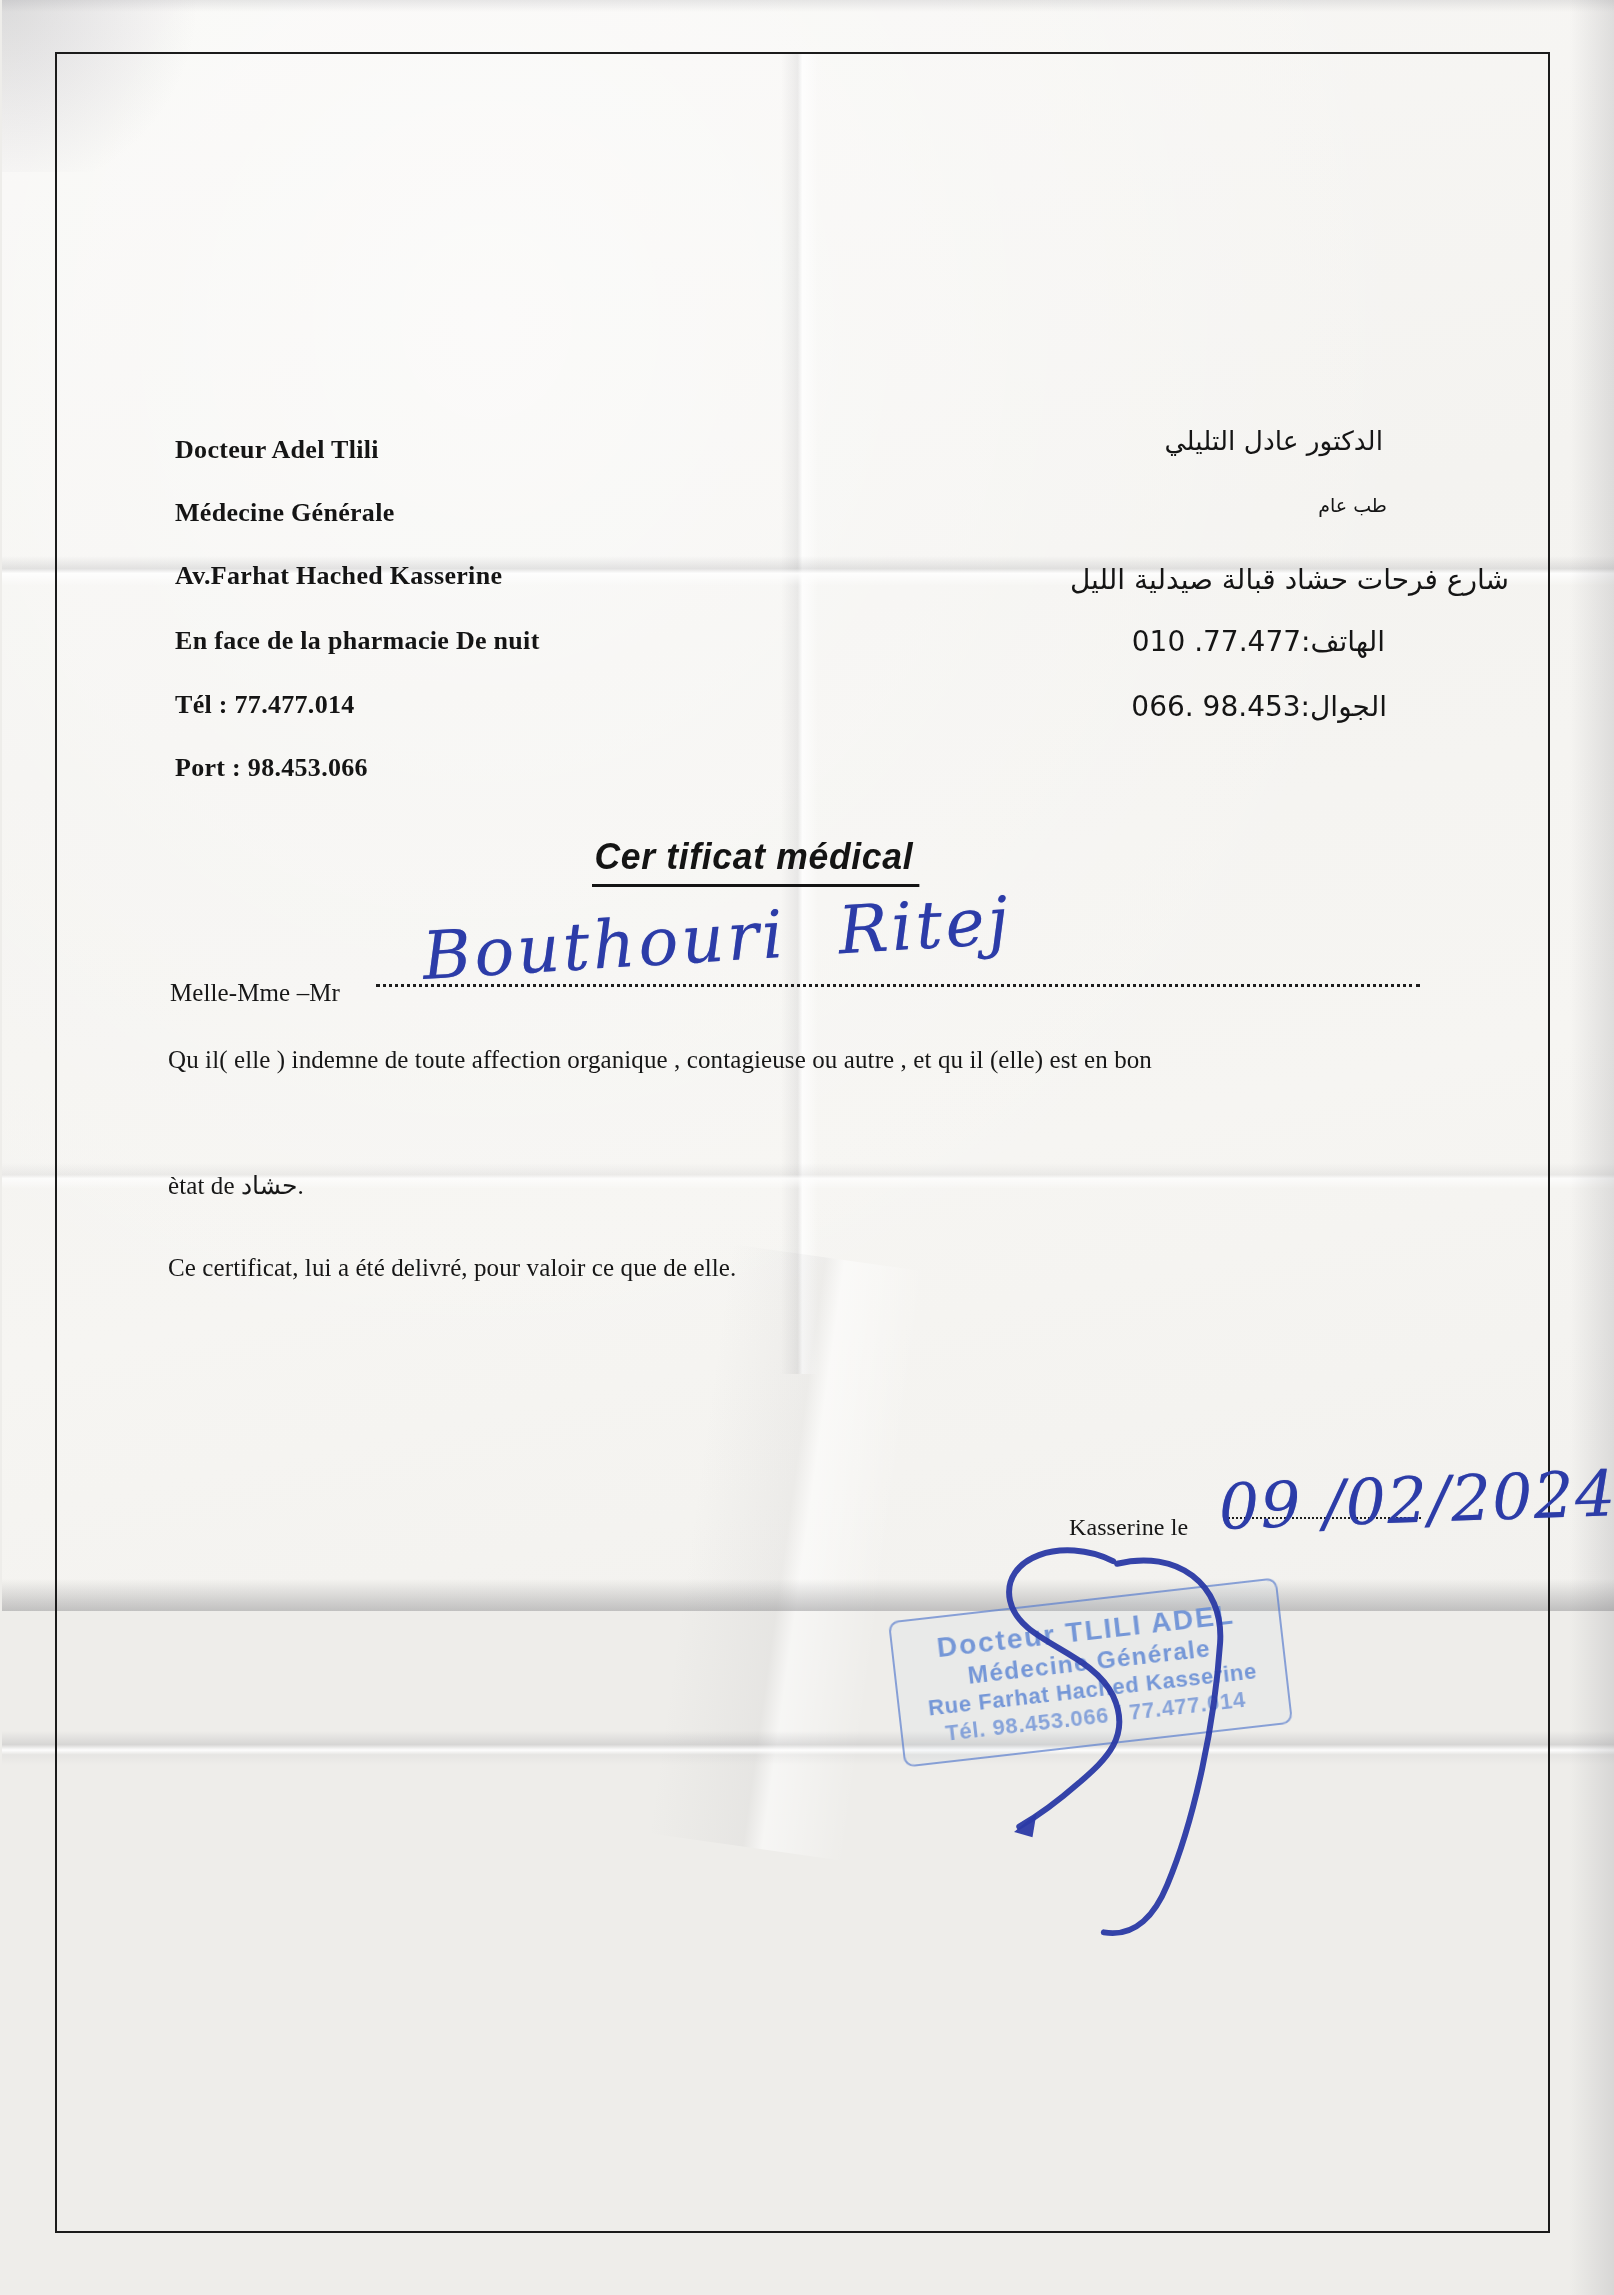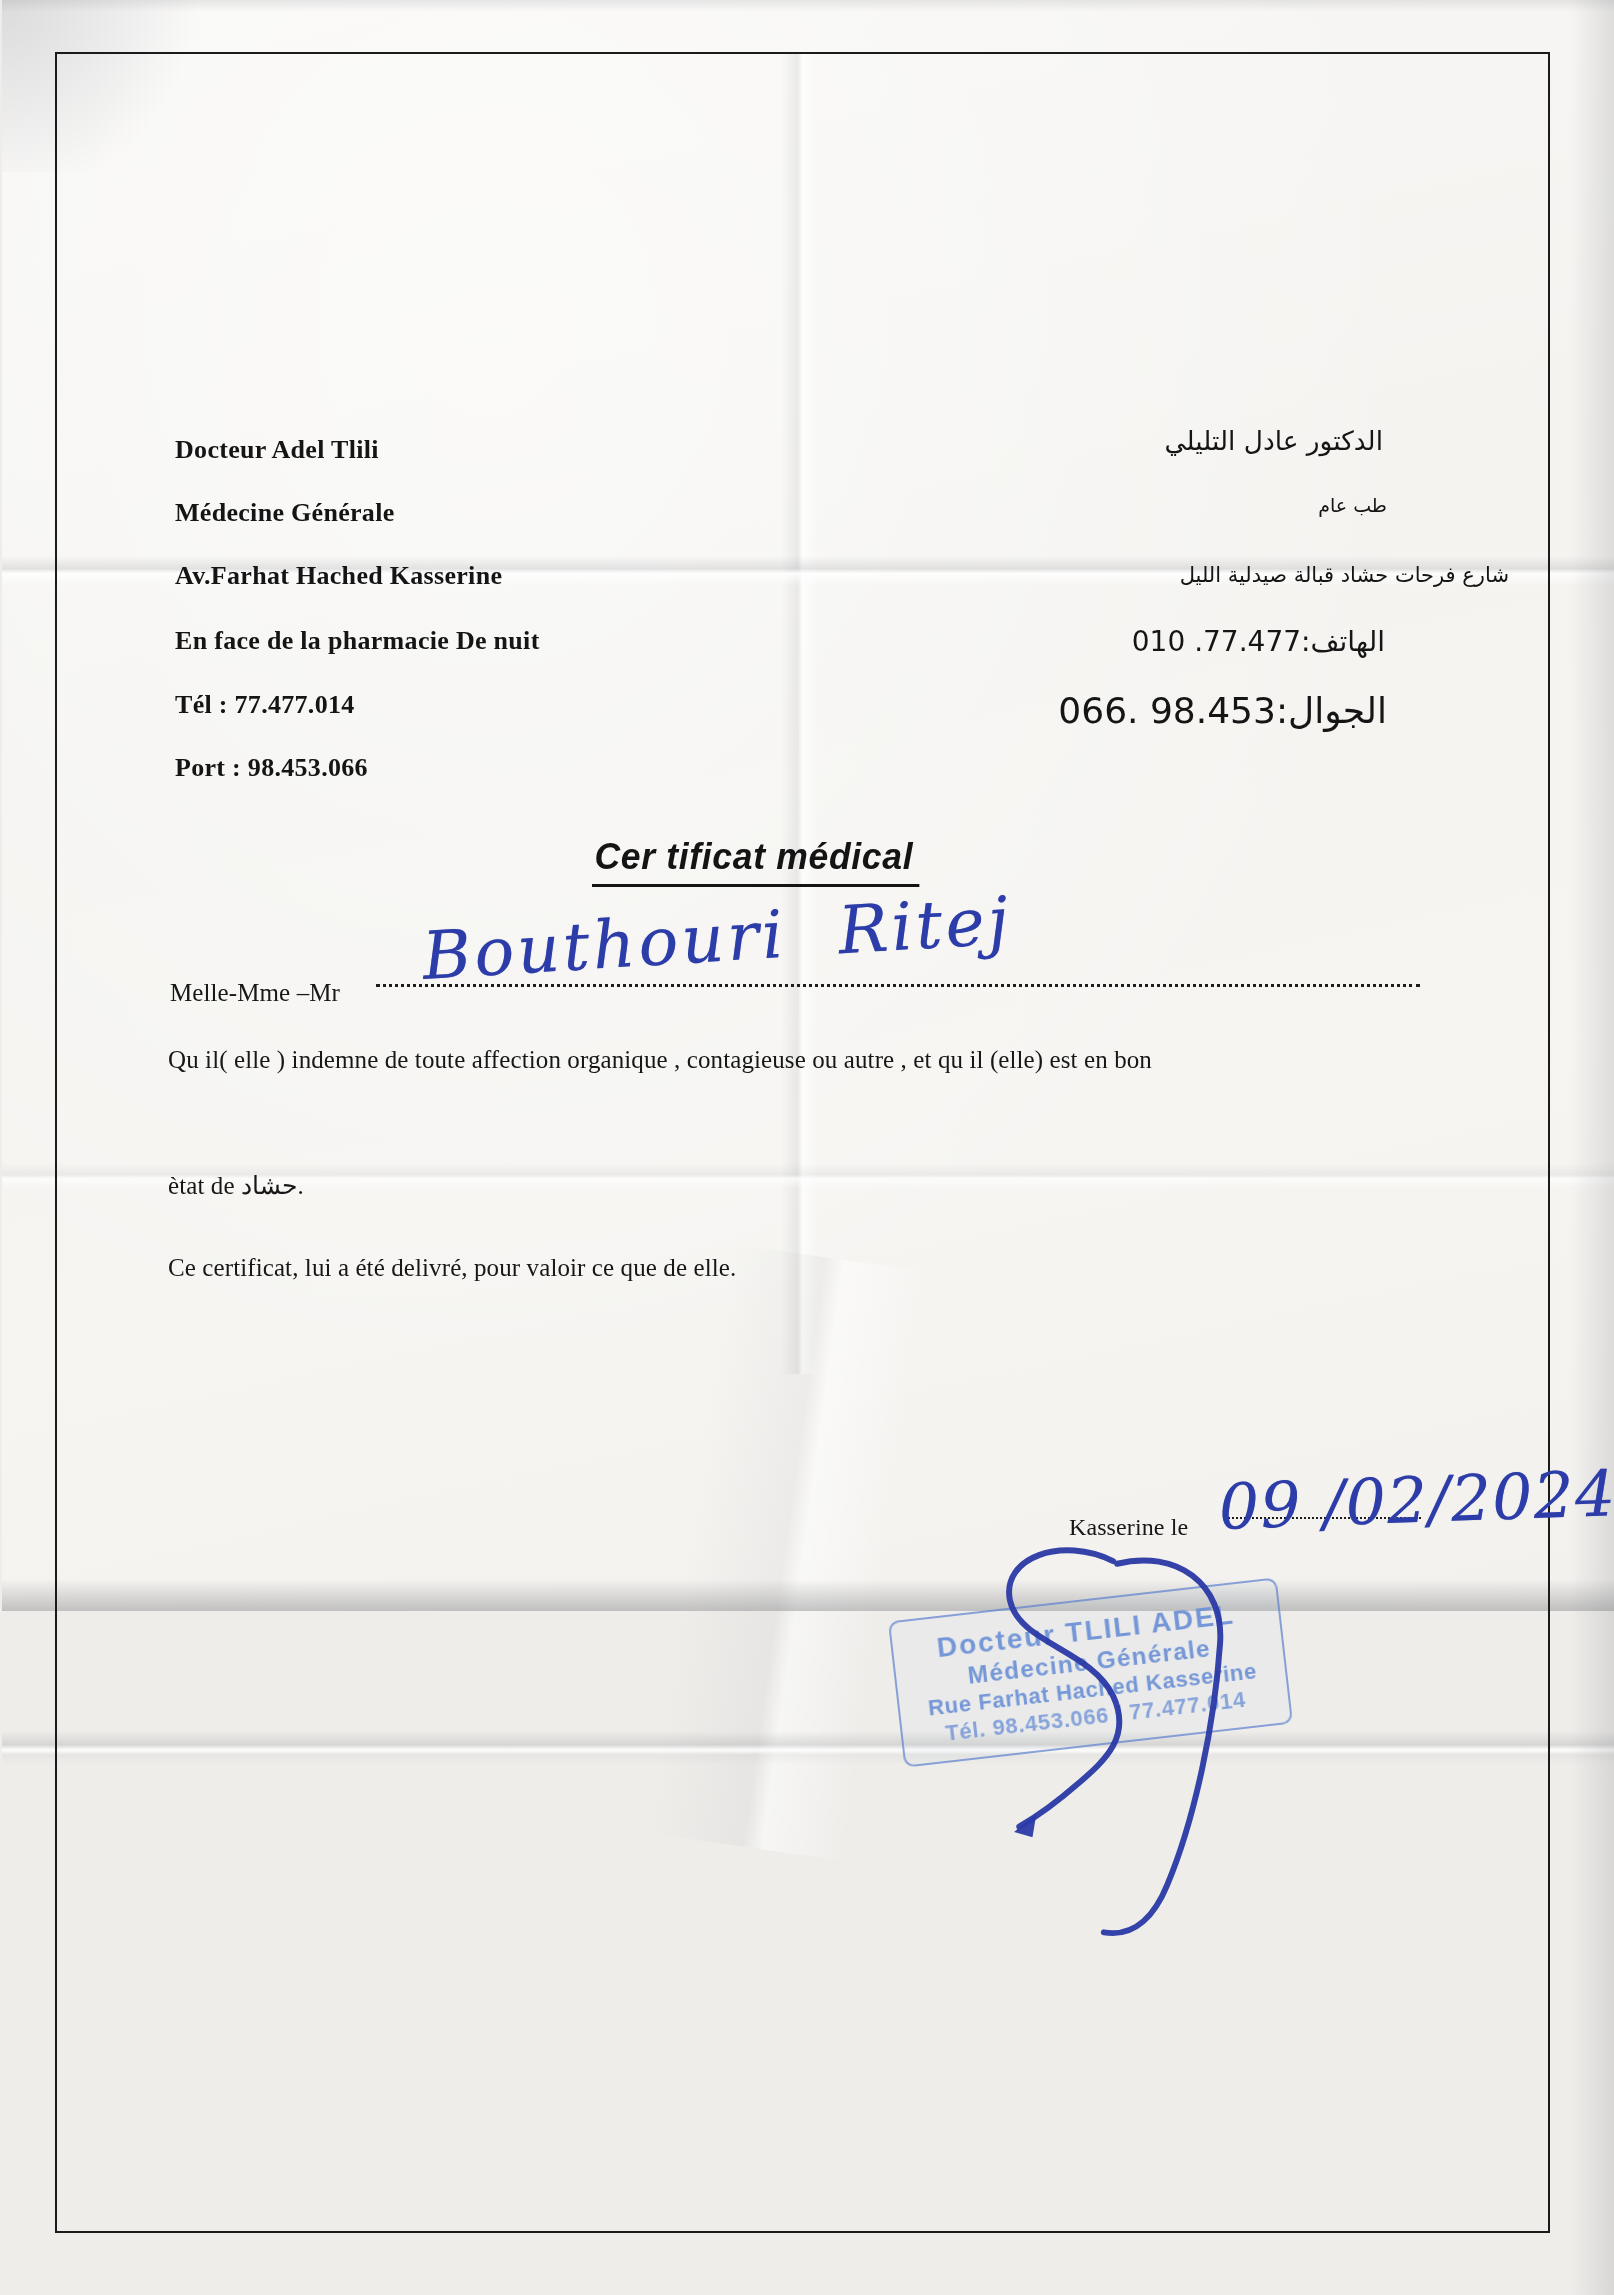--- a/index.html
+++ b/index.html
@@ -106,23 +106,23 @@
 
   <div class="fr-head" style="top:435px">Docteur Adel Tlili</div>
   <div class="fr-head" style="top:498px">Médecine Générale</div>
   <div class="fr-head" style="top:561px">Av.Farhat Hached Kasserine</div>
   <div class="fr-head" style="top:626px">En face de la pharmacie De nuit</div>
   <div class="fr-head" style="top:690px">Tél : 77.477.014</div>
   <div class="fr-head" style="top:753px">Port : 98.453.066</div>
 
   <div class="ar-head" dir="rtl" style="top:425px; right:233px; font-size:26.4px">الدكتور عادل التليلي</div>
   <div class="ar-head" dir="rtl" style="top:494px; right:229px; font-size:19px">طب عام</div>
-  <div class="ar-head" dir="rtl" style="top:563px; right:107px; font-size:21px">شارع فرحات حشاد قبالة صيدلية الليل</div>
+  <div class="ar-head" dir="rtl" style="top:563px; right:107px; font-size:28px">شارع فرحات حشاد قبالة صيدلية الليل</div>
   <div class="ar-head" dir="rtl" style="top:625px; right:231px; font-size:28px">الهاتف:77.477. 010</div>
-  <div class="ar-head" dir="rtl" style="top:690px; right:229px; font-size:36px">الجوال:98.453 .066</div>
+  <div class="ar-head" dir="rtl" style="top:690px; right:229px; font-size:28px">الجوال:98.453 .066</div>
 
   <h1 class="doc-title">Cer tificat médical</h1>
 
 
   <div class="body-line" style="left:168px; top:979px">Melle-Mme –Mr</div>
   <div class="leader" style="left:374px; top:984px; width:1044px"></div>
   <div class="hand hand-name">Bouthouri Ritej</div>
 
   <div class="body-line" style="left:166px; top:1046px">Qu il( elle ) indemne de toute affection organique , contagieuse ou autre , et qu il (elle) est en bon</div>
   <div class="body-line" style="left:166px; top:1171px">ètat de حشاد.</div>

